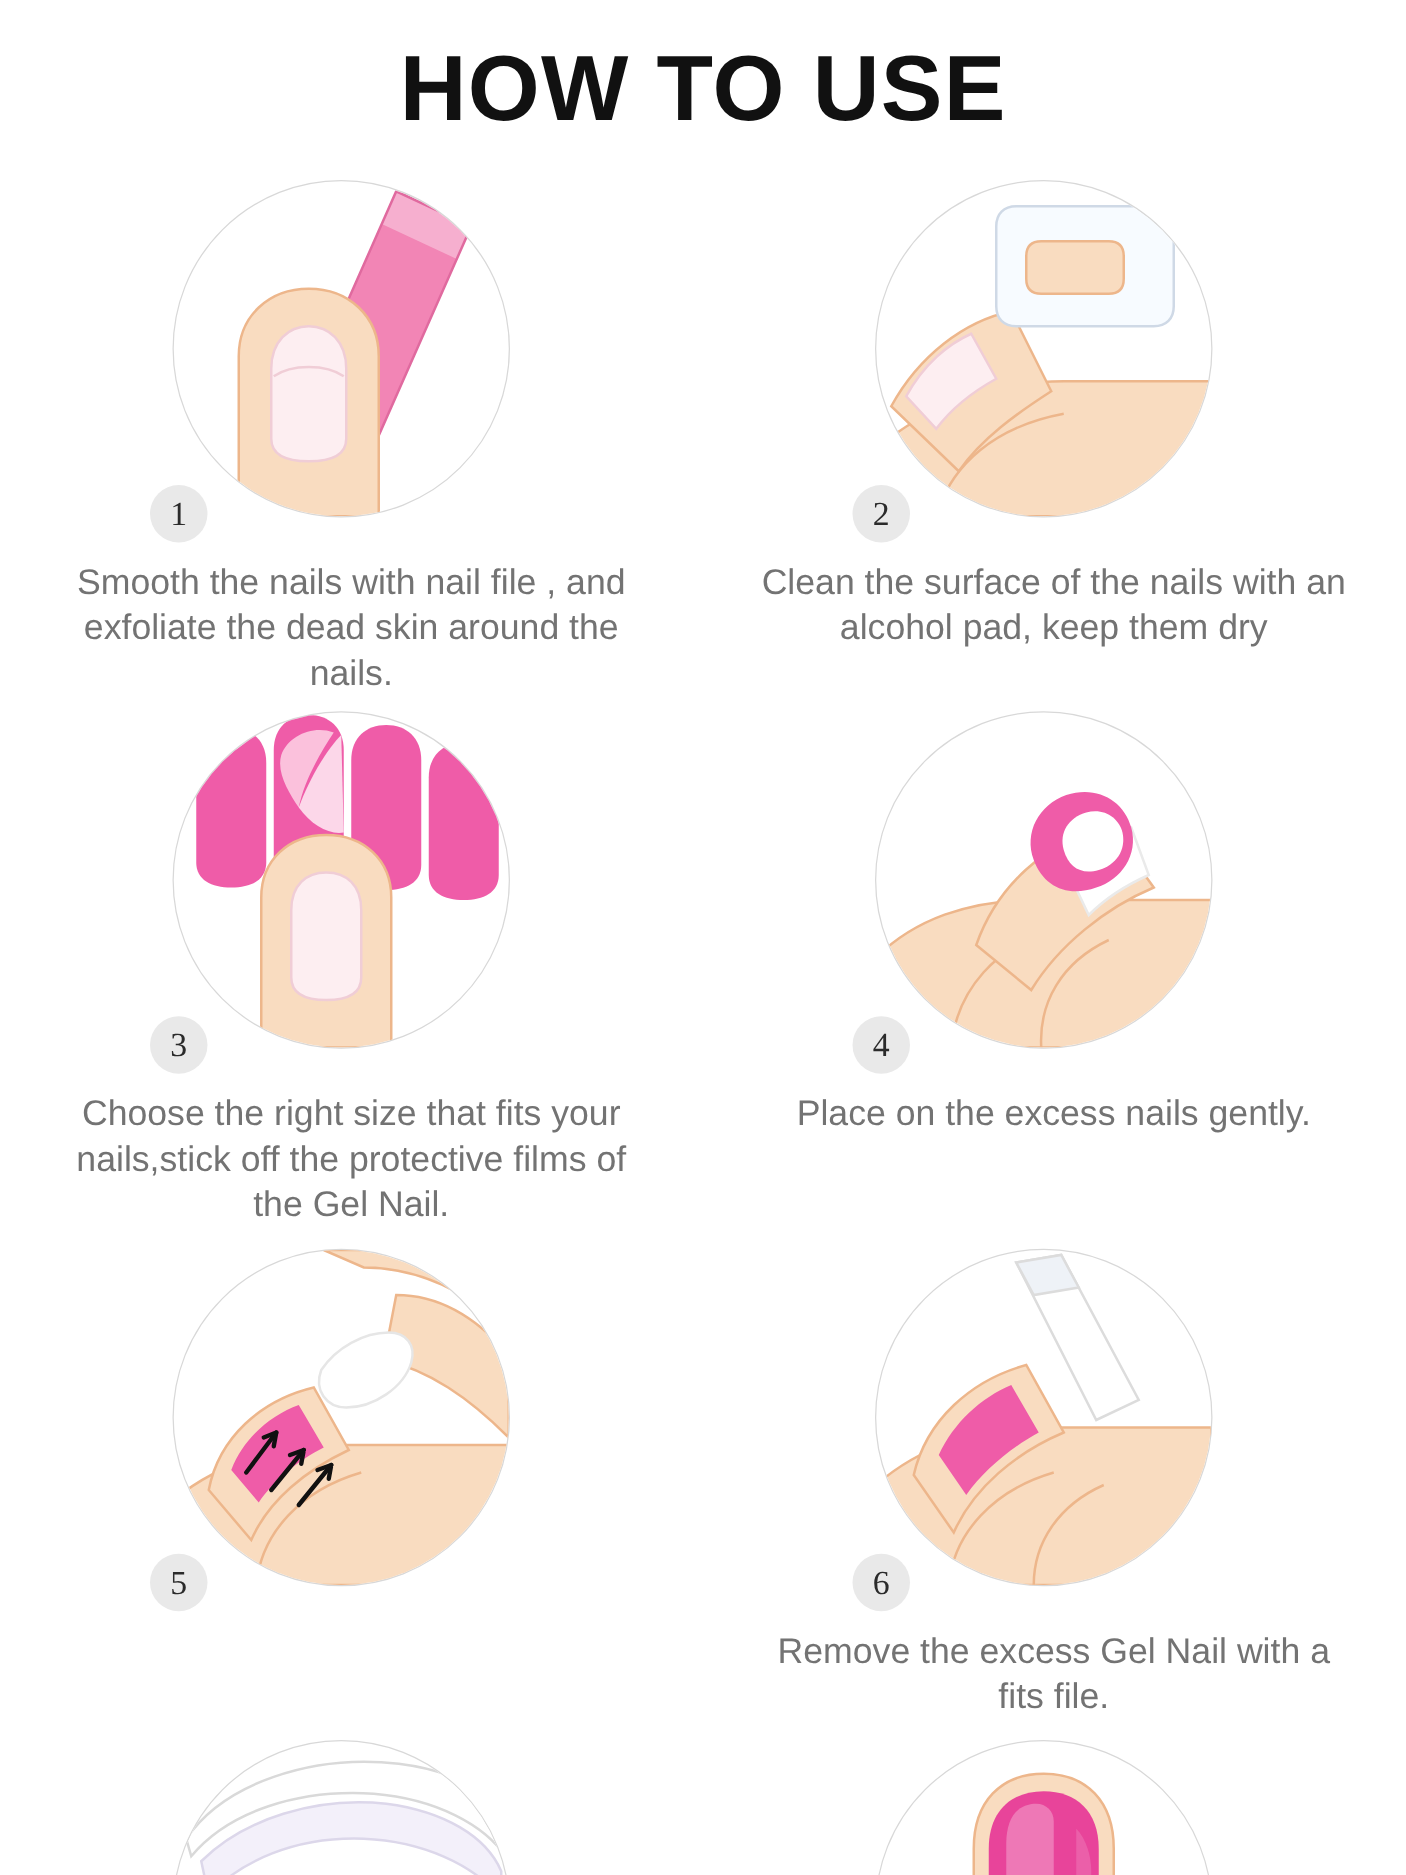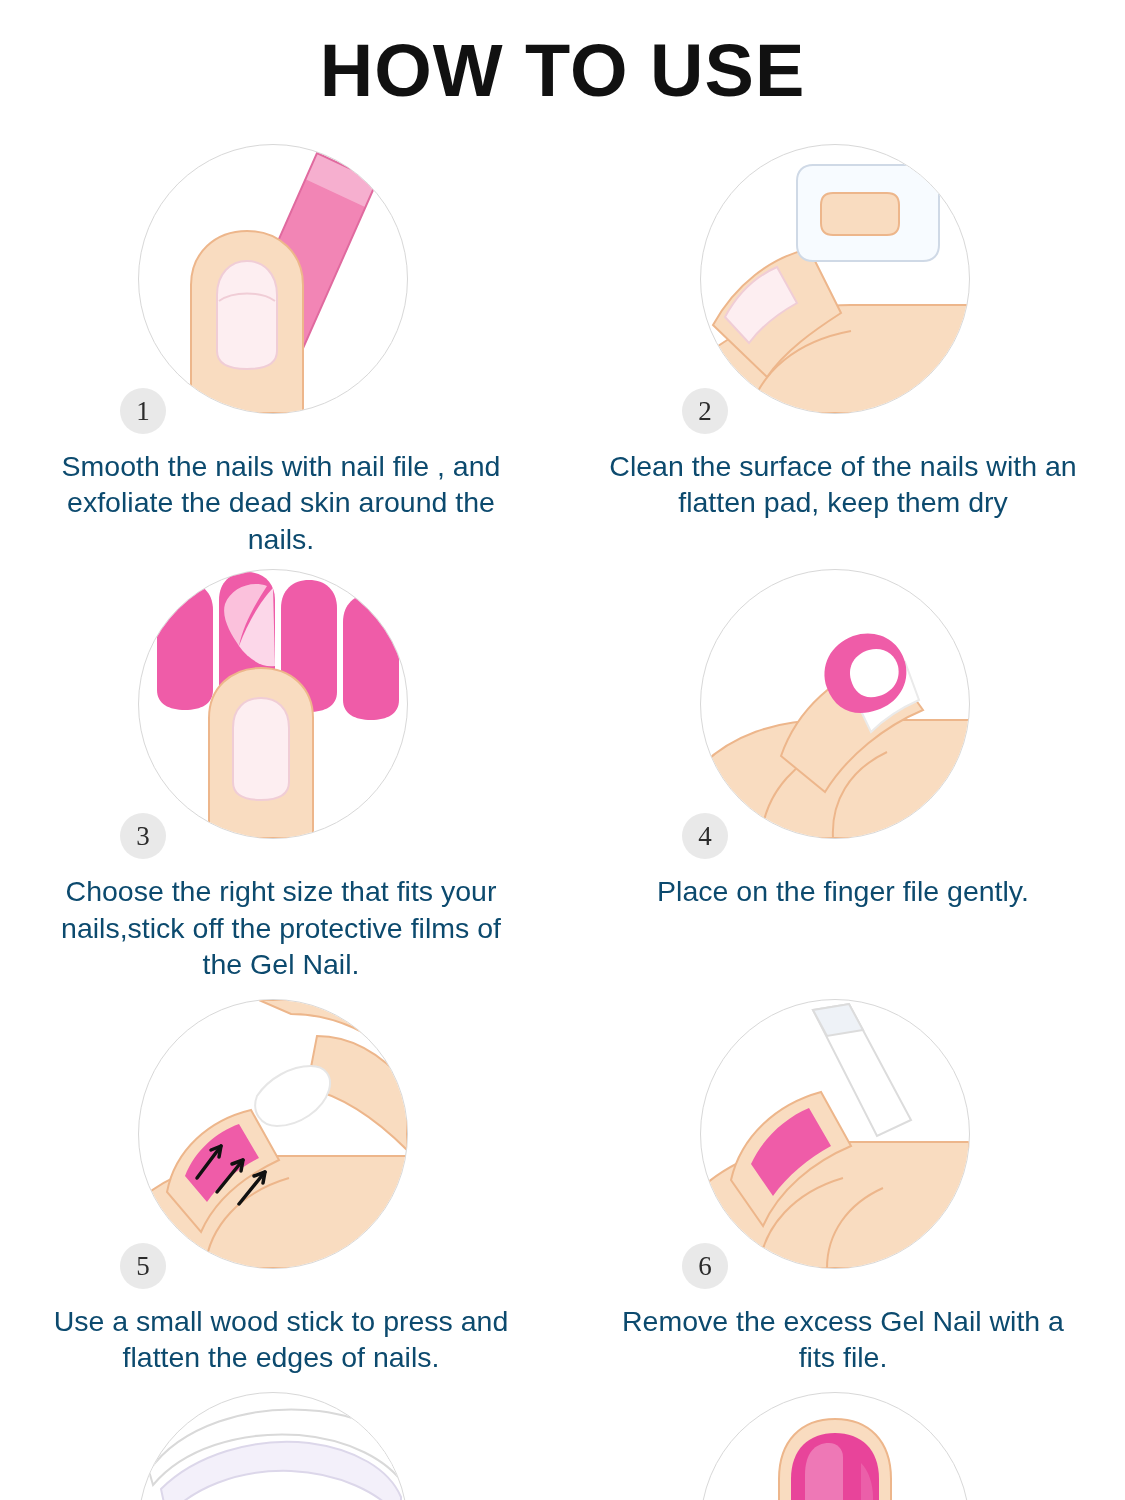--- a/index.html
+++ b/index.html
@@ -90,21 +90,21 @@
     line-height: 46px;
     text-align: center;
     font-family: "Liberation Serif", serif;
     z-index: 4;
   }
 
   .caption {
     text-align: center;
     font-size: 28.5px;
     line-height: 1.28;
-    color: #0c4a6e;
+    color: #737373;
     max-width: 470px;
     margin-top: 4px;
   }
 
   
   .row1 { margin-top: 8px; }
   .row2 { margin-top: 12px; }
   .row3 { margin-top: 16px; }
   .row4 { margin-top: 16px; }
 
@@ -160,21 +160,21 @@
 
                 <path d="M112 20 L222 20 C232 20 238 26 238 36 L238 100 C238 110 232 116 222 116 L112 116 C102 116 96 110 96 100 L96 36 C96 26 102 20 112 20 Z" fill="#f7fbff" stroke="#cfd9e6" stroke-width="2"></path>
                 <path d="M132 48 L186 48 C194 48 198 52 198 60 L198 78 C198 86 194 90 186 90 L132 90 C124 90 120 86 120 78 L120 60 C120 52 124 48 132 48 Z" fill="#f9dcc0" stroke="#edb68b" stroke-width="2"></path>
 
                 <path d="M96 60 C96 40 116 26 140 26 L156 26 L156 112 L120 112 C104 112 96 100 96 86 Z" fill="none" stroke="#edb68b" stroke-width="0"></path>
               </g>
             </svg>
           </div>
           <div class="badge">2</div>
         </div>
-        <div class="caption">Clean the surface of the nails with an flatten pad, keep them dry</div>
+        <div class="caption">Clean the surface of the nails with an alcohol pad, keep them dry</div>
       </div>
     </div>
 
     <div class="row row2">
 
       <div class="cell cell-left">
         <div class="illus-wrap">
           <div class="circle">
             <svg viewBox="0 0 268 268" xmlns="http://www.w3.org/2000/svg">
               <g>
@@ -211,21 +211,21 @@
 
                 <path d="M150 120 C166 106 186 96 204 92 L218 130 C200 138 182 150 170 162 Z" fill="#ffffff" stroke="#eaeaea" stroke-width="2"></path>
 
                 <path d="M126 118 C118 96 130 74 152 66 C176 58 198 70 204 92 C210 114 196 134 176 140 C154 148 134 140 126 118 Z" fill="#ef5ca8"></path>
                 <path d="M150 110 C146 96 154 84 168 80 C182 76 194 84 197 96 C200 110 192 122 178 126 C164 130 154 124 150 110 Z" fill="#ffffff"></path>
               </g>
             </svg>
           </div>
           <div class="badge">4</div>
         </div>
-        <div class="caption">Place on the finger file gently.</div>
+        <div class="caption">Place on the excess nails gently.</div>
       </div>
     </div>
 
     <div class="row row3">
 
       <div class="cell cell-left">
         <div class="illus-wrap">
           <div class="circle">
             <svg viewBox="0 0 268 268" xmlns="http://www.w3.org/2000/svg">
               <g>
@@ -247,21 +247,20 @@
                   <path d="M78 192 L104 160"></path>
                   <path d="M104 160 L93 164 M104 160 L102 171"></path>
                   <path d="M100 204 L126 172"></path>
                   <path d="M126 172 L115 176 M126 172 L124 183"></path>
                 </g>
               </g>
             </svg>
           </div>
           <div class="badge">5</div>
         </div>
-        <div class="caption">Use a small wood stick to press and flatten the edges of nails.</div>
       </div>
 
       <div class="cell cell-right">
         <div class="illus-wrap">
           <div class="circle">
             <svg viewBox="0 0 268 268" xmlns="http://www.w3.org/2000/svg">
               <g>
 
                 <path d="M0 188 C34 158 80 142 134 142 L268 142 L268 268 L0 268 Z" fill="#f9dcc0" stroke="#edb68b" stroke-width="2"></path>
                 <path d="M58 268 C62 226 94 192 142 178" fill="none" stroke="#edb68b" stroke-width="2"></path>

